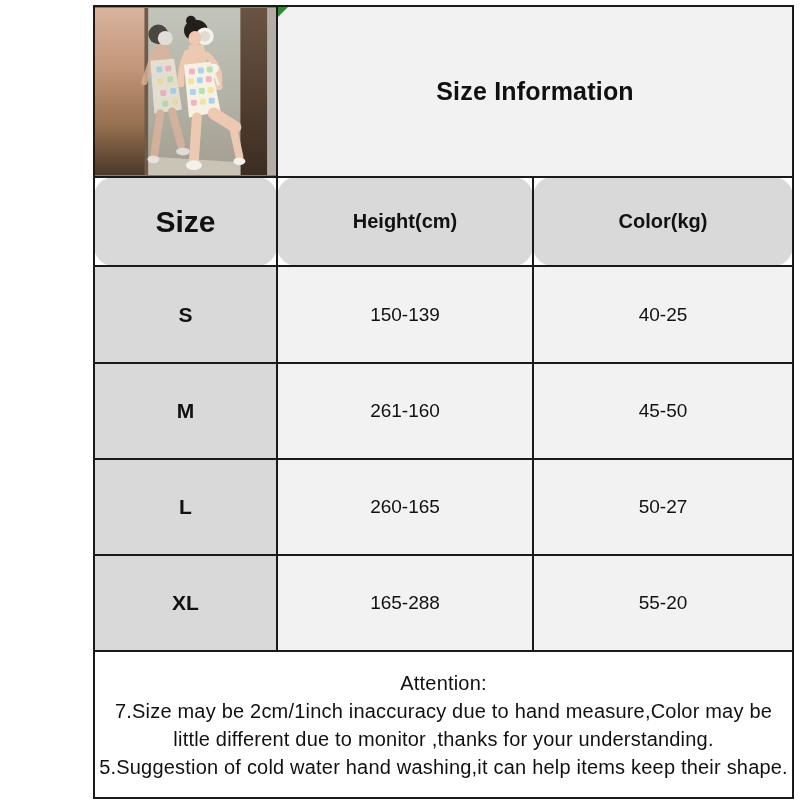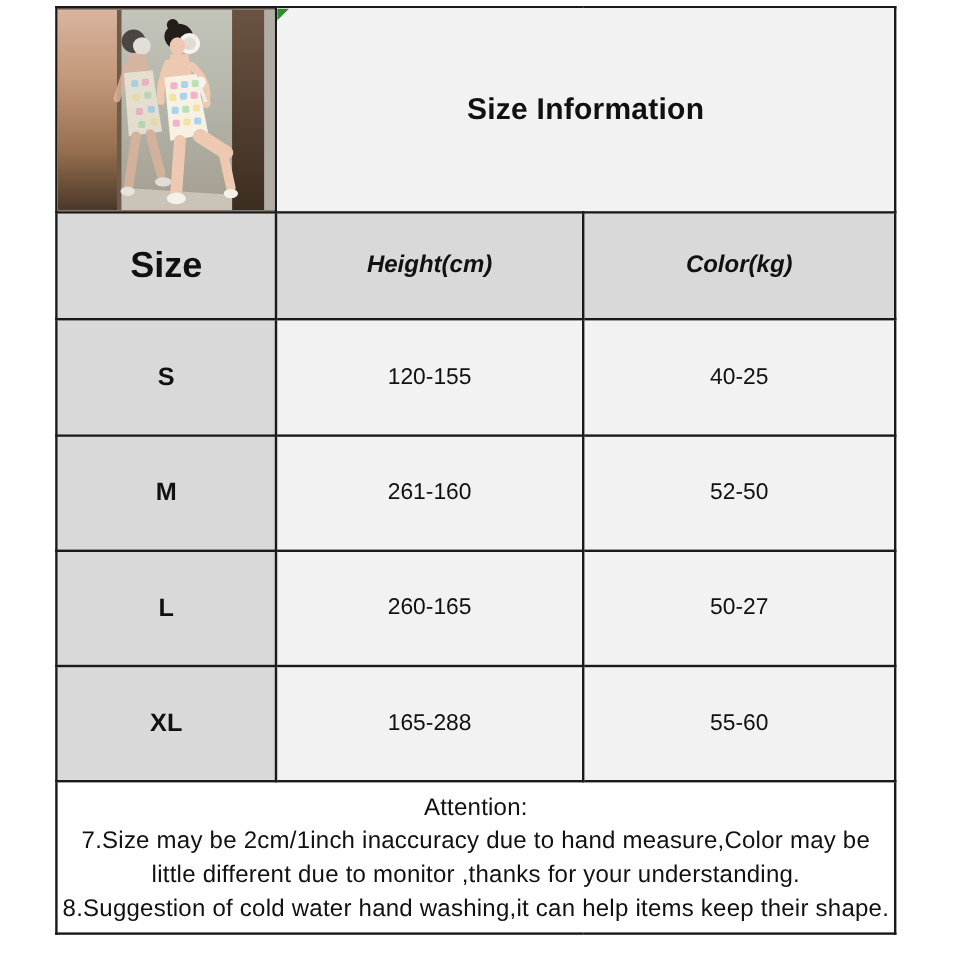--- a/index.html
+++ b/index.html
@@ -11,53 +11,53 @@
     --text:#111111;
   }
   *{box-sizing:border-box;}
   html,body{margin:0;padding:0;}
   body{
     width:800px;height:800px;background:#ffffff;position:relative;overflow:hidden;
     font-family:"Liberation Sans", sans-serif;color:var(--text);
   }
   .sheet{position:absolute;left:46px;top:5px;}
   table.size-table{
-    border-collapse:collapse;table-layout:fixed;width:699px;
+    border-collapse:collapse;table-layout:fixed;width:699px;margin-left:47px;
   }
   table.size-table td,table.size-table th{
     border:2px solid var(--border);
     text-align:center;vertical-align:middle;
     overflow:hidden;padding:0;
   }
   
   tr.r-top    >*{height:171px;}
-  tr.r-head   >*{height:89px;}
+  tr.r-head   >*{height:89px;border-radius:20px;}
   tr.r-size   >*{height:96px;}
-  tr.r-note   >*{height:127px;}
+  tr.r-note   >*{height:147px;}
 
   .photo-cell{background:#8a7a6c;padding:0;}
   .photo-wrap{width:100%;height:167px;overflow:hidden;box-shadow:inset 0 0 0 2px #cfccc5;}
   .photo-wrap svg{display:block;width:100%;height:100%;}
 
   .title-cell{
     background:var(--data-cell-bg);position:relative;
     font-size:25px;font-weight:bold;letter-spacing:0.2px;
   }
   .flag{
     position:absolute;top:0;left:0;width:0;height:0;
     border-top:10px solid var(--flag-green);
     border-right:10px solid transparent;
   }
   th.col-size-head{
     background:var(--header-cell-bg);
     font-size:30px;font-weight:bold;
   }
   th.col-head{
     background:var(--header-cell-bg);
-    font-size:20px;font-weight:bold;font-style:italic;
+    font-size:20px;font-weight:bold;
   }
   th.row-size{
     background:var(--header-cell-bg);
     font-size:21px;font-weight:bold;
   }
   td.val{
     background:var(--data-cell-bg);
     font-size:19px;font-weight:normal;
   }
   td.note-cell{
@@ -170,41 +170,41 @@
     </tr>
 
     <tr class="r-head">
       <th class="col-size-head">Size</th>
       <th class="col-head">Height(cm)</th>
       <th class="col-head">Color(kg)</th>
     </tr>
 
     <tr class="r-size" style="height:97px">
       <th class="row-size">S</th>
-      <td class="val">120-155</td>
+      <td class="val">150-139</td>
       <td class="val">40-25</td>
     </tr>
     <tr class="r-size">
       <th class="row-size">M</th>
       <td class="val">261-160</td>
-      <td class="val">52-50</td>
+      <td class="val">45-50</td>
     </tr>
     <tr class="r-size" style="height:95px">
       <th class="row-size">L</th>
       <td class="val">260-165</td>
       <td class="val">50-27</td>
     </tr>
     <tr class="r-size" style="height:95px">
       <th class="row-size">XL</th>
       <td class="val">165-288</td>
-      <td class="val">55-60</td>
+      <td class="val">55-20</td>
     </tr>
 
     <tr class="r-note">
       <td class="note-cell" colspan="3">
         <span class="note-line">Attention:</span>
         <span class="note-line">7.Size may be 2cm/1inch inaccuracy due to hand measure,Color may be little different due to monitor ,thanks for your understanding.</span>
-        <span class="note-line">8.Suggestion of cold water hand washing,it can help items keep their shape.</span>
+        <span class="note-line">5.Suggestion of cold water hand washing,it can help items keep their shape.</span>
       </td>
     </tr>
   </tbody>
     </table>
 </div>
 
 </body></html>

